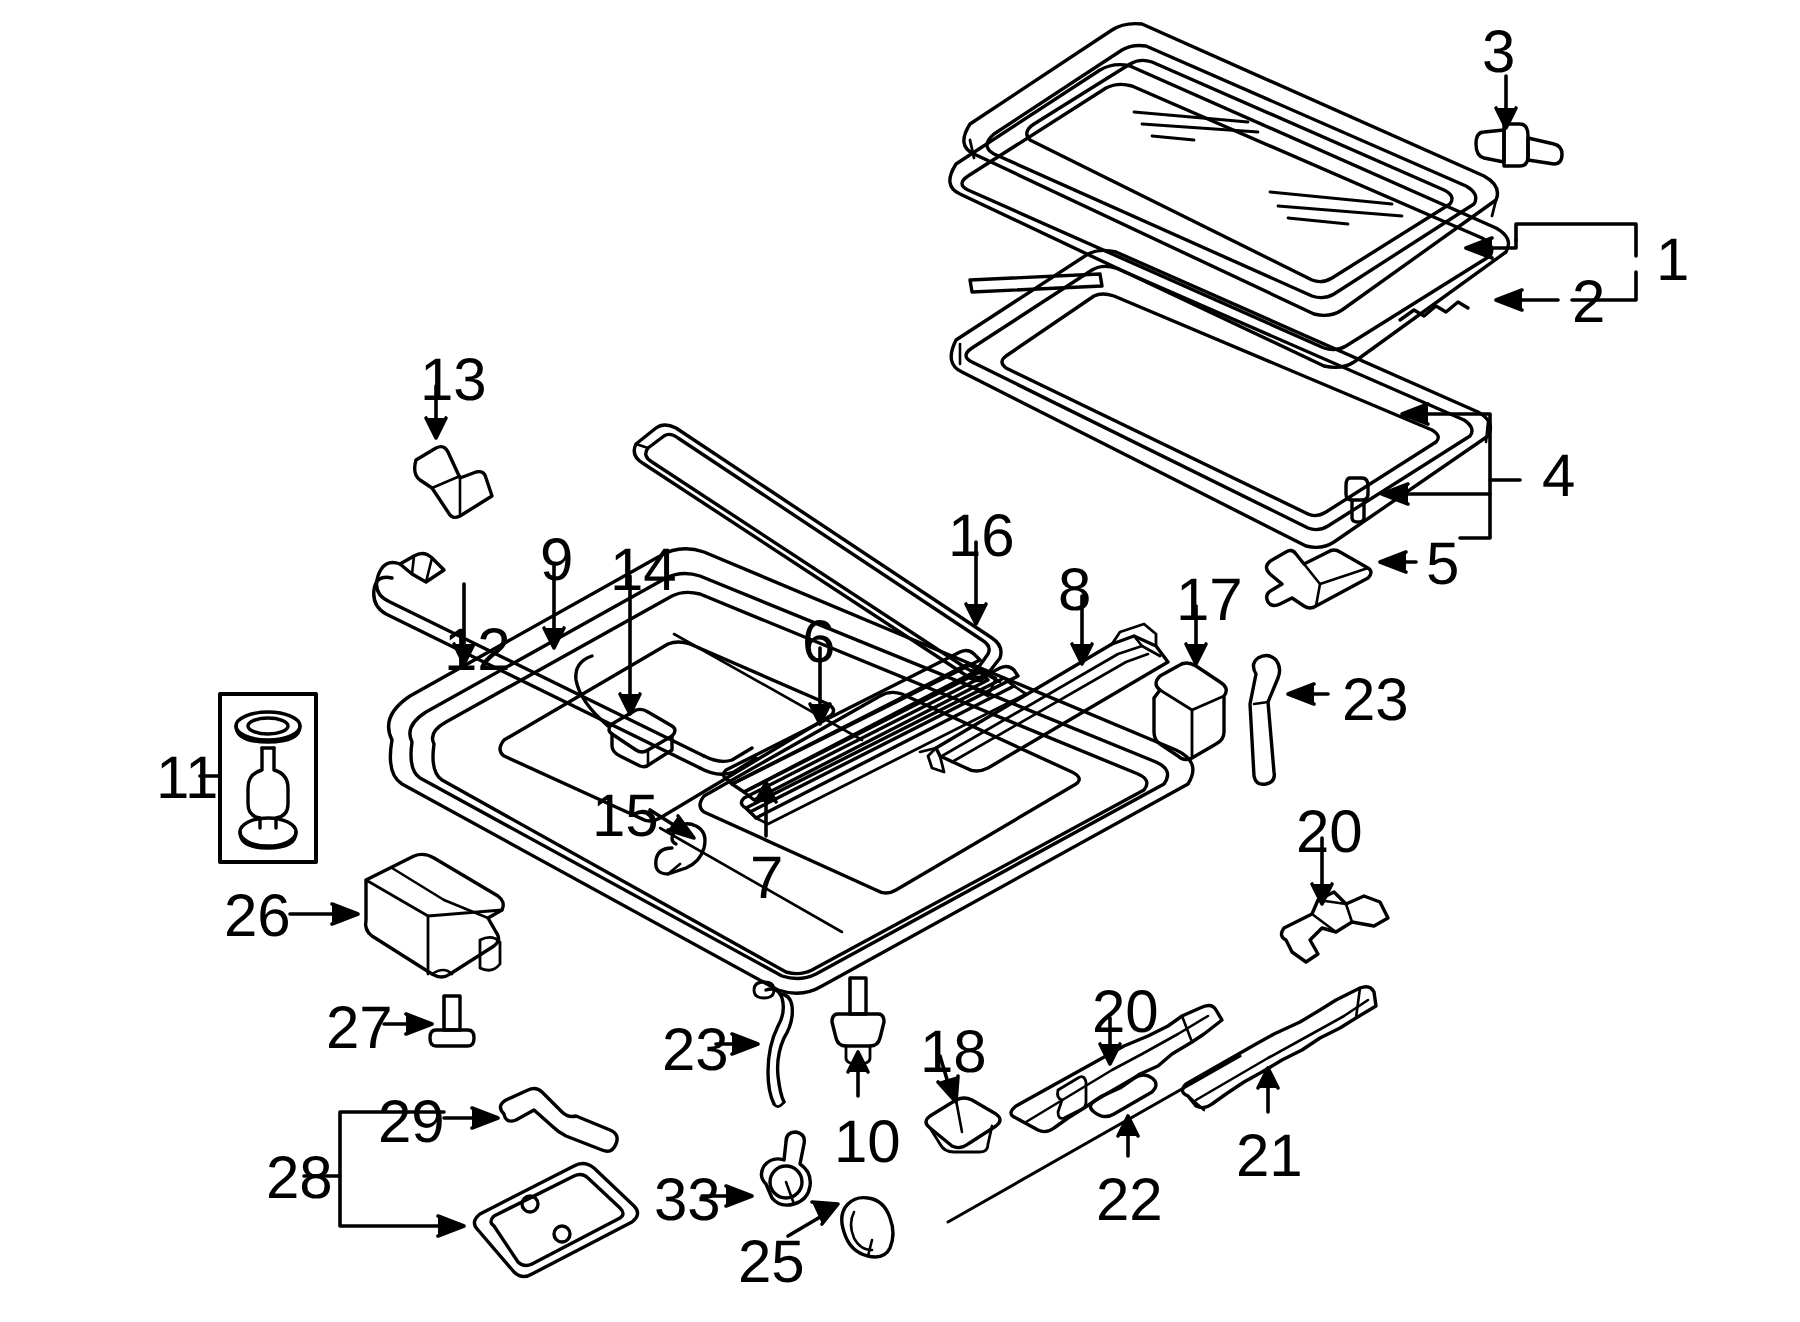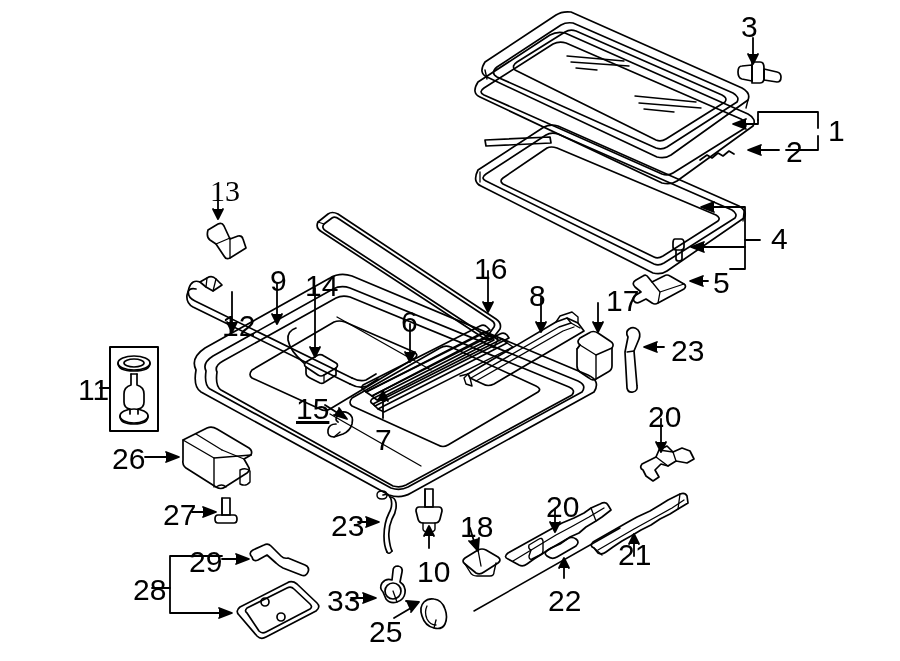--- a/index.html
+++ b/index.html
@@ -397,29 +397,29 @@
   <div class="callout" style="left:741px; top:12px;">3</div>
   <div class="callout" style="left:771px; top:224px;">4</div>
   <div class="callout" style="left:713px; top:268px;">5</div>
   <div class="callout" style="left:401px; top:307px;">6</div>
   <div class="callout" style="left:375px; top:425px;">7</div>
   <div class="callout" style="left:529px; top:281px;">8</div>
   <div class="callout" style="left:270px; top:266px;">9</div>
   <div class="callout" style="left:417px; top:557px;">10</div>
   <div class="callout" style="left:78px;  top:375px;">11</div>
   <div class="callout" style="left:222px; top:275px;margin-top:36px;">12</div>
-  <div class="callout" style="left:210px; top:176px;font-family:Liberation Serif, serif;">13</div>
+  <div class="callout" style="left:210px; top:176px;">13</div>
   <div class="callout" style="left:305px; top:271px;">14</div>
-  <div class="callout" style="left:296px; top:394px;text-decoration:underline;">15</div>
+  <div class="callout" style="left:296px; top:394px;">15</div>
   <div class="callout" style="left:474px; top:254px;">16</div>
-  <div class="callout" style="left:588px; top:286px;margin-left:18px;">17</div>
+  <div class="callout" style="left:588px; top:286px;">17</div>
   <div class="callout" style="left:460px; top:512px;">18</div>
   <div class="callout" style="left:546px; top:492px;">20</div>
   <div class="callout" style="left:648px; top:402px;">20</div>
-  <div class="callout" style="left:618px; top:540px;text-align:right;">21</div>
+  <div class="callout" style="left:618px; top:564px;text-align:right;">21</div>
   <div class="callout" style="left:548px; top:586px;">22</div>
   <div class="callout" style="left:671px; top:336px;">23</div>
   <div class="callout" style="left:331px; top:511px;">23</div>
   <div class="callout" style="left:327px; top:586px;">33</div>
   <div class="callout" style="left:369px; top:617px;">25</div>
   <div class="callout" style="left:112px; top:444px;">26</div>
   <div class="callout" style="left:163px; top:500px;">27</div>
   <div class="callout" style="left:133px; top:575px;">28</div>
   <div class="callout" style="left:189px; top:547px;">29</div>
 

